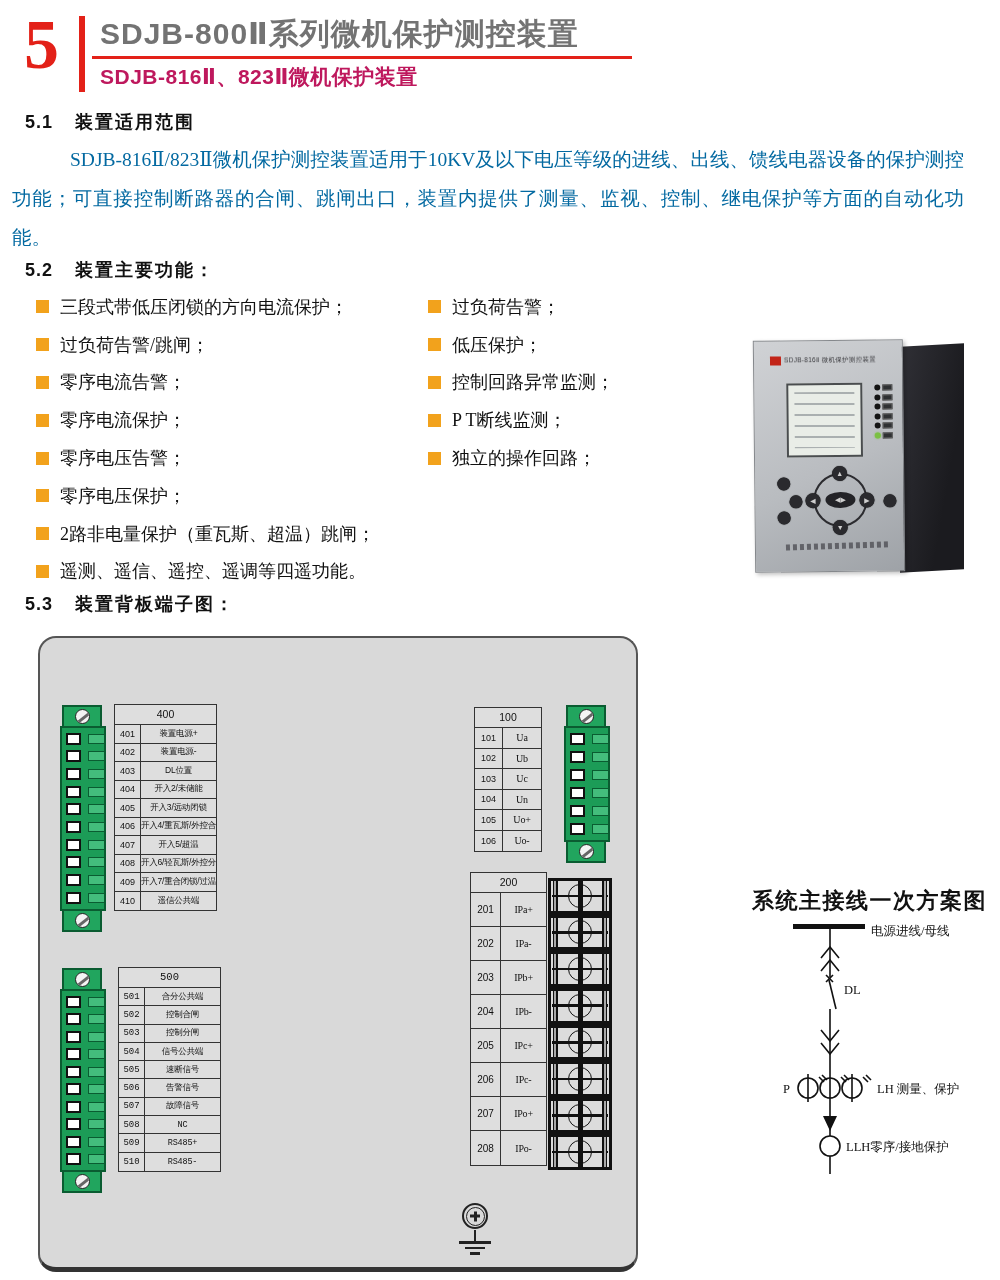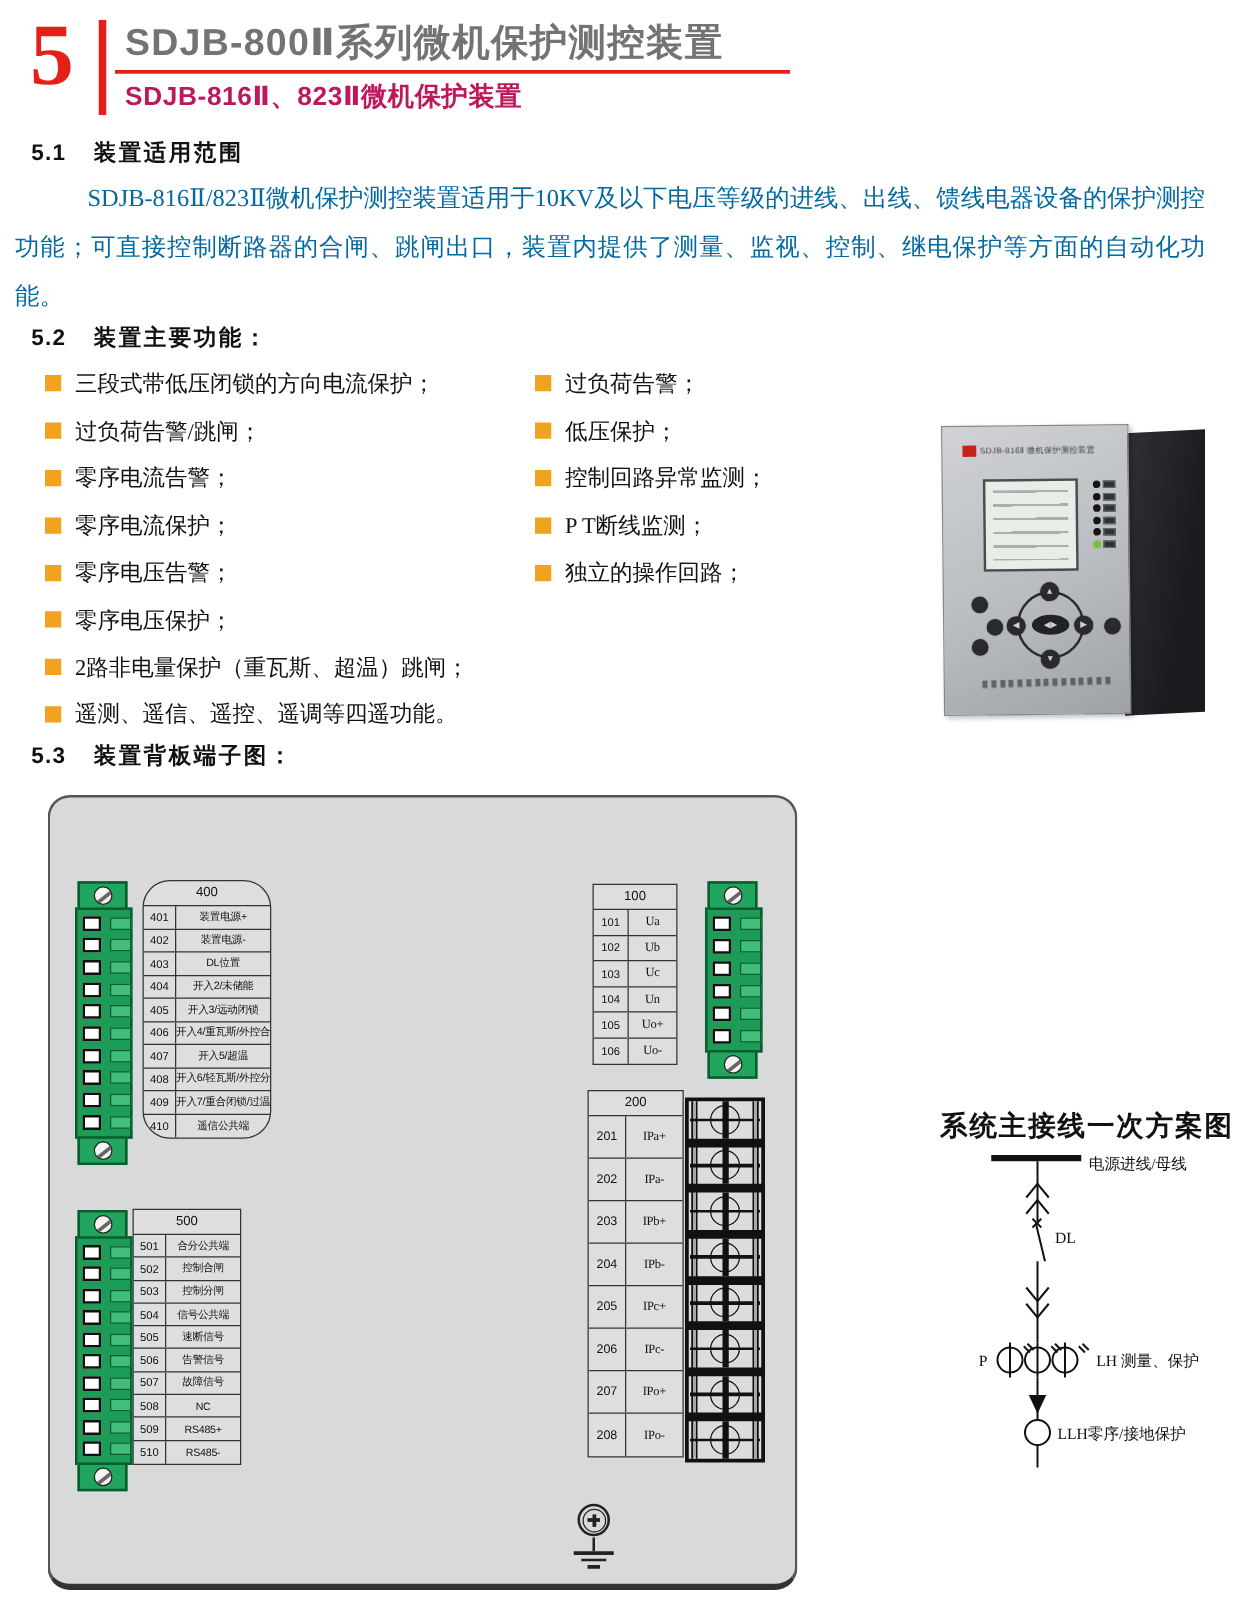--- a/index.html
+++ b/index.html
@@ -80,25 +80,25 @@
   
   .tblock { position:absolute; background:#dedede; border:1px solid #333;
     font-family:"Liberation Sans","DejaVu Sans",sans-serif; color:#111; }
   .thead { height:20px; line-height:19px; text-align:center; border-bottom:1px solid #333; font-size:10.5px; }
   .trow { display:flex; align-items:stretch; border-bottom:1px solid #333; }
   .trow:last-child { border-bottom:none; }
   .tno { width:26px; border-right:1px solid #333; display:flex; align-items:center;
     justify-content:center; font-size:9px; flex:0 0 auto; }
   .tlabel { flex:1; display:flex; align-items:center; justify-content:center;
     font-size:8.5px; letter-spacing:-0.2px; white-space:nowrap; overflow:hidden; }
-  .t400 { left:74px; top:66px; width:103px;border-radius:22px; }  .t400 .trow { height:18.5px; }
+  .t400 { left:74px; top:66px; width:103px; }  .t400 .trow { height:18.5px; }
   .t100 { left:434px; top:69px; width:68px; }  .t100 .trow { height:20.5px; } .t100 .tno { width:28px; }
   .t100 .tlabel, .t200 .tlabel { font-family:"Liberation Serif",serif; font-size:10px; }
   .t200 { left:430px; top:234px; width:77px; } .t200 .trow { height:34px; }   .t200 .tno { width:30px; font-size:10px; }
-  .t500 { left:66px; top:329px; width:87px; } .t500 .trow { height:18.3px; }
+  .t500 { left:78px; top:329px; width:103px;font-family:Liberation Mono, monospace; } .t500 .trow { height:18.3px; }
   
   .connector { position:absolute; width:46px; }
   .conn-screwplate { width:40px; height:23px; margin-left:2px; background:#21a55e;
     border:2px solid #0a5c31; display:flex; align-items:center; justify-content:center;
     position:relative; z-index:2; }
   .screw-head { width:15px; height:15px; border-radius:50%; background:#f4f4f4;
     border:1.5px solid #222; position:relative; overflow:hidden; }
   .screw-head::after { content:""; position:absolute; left:-3px; top:6px; width:22px; height:2.5px;
     background:#666; transform:rotate(-38deg); }
   .conn-slots { width:46px; background:#1c9c57; border:2px solid #0a5c31;

